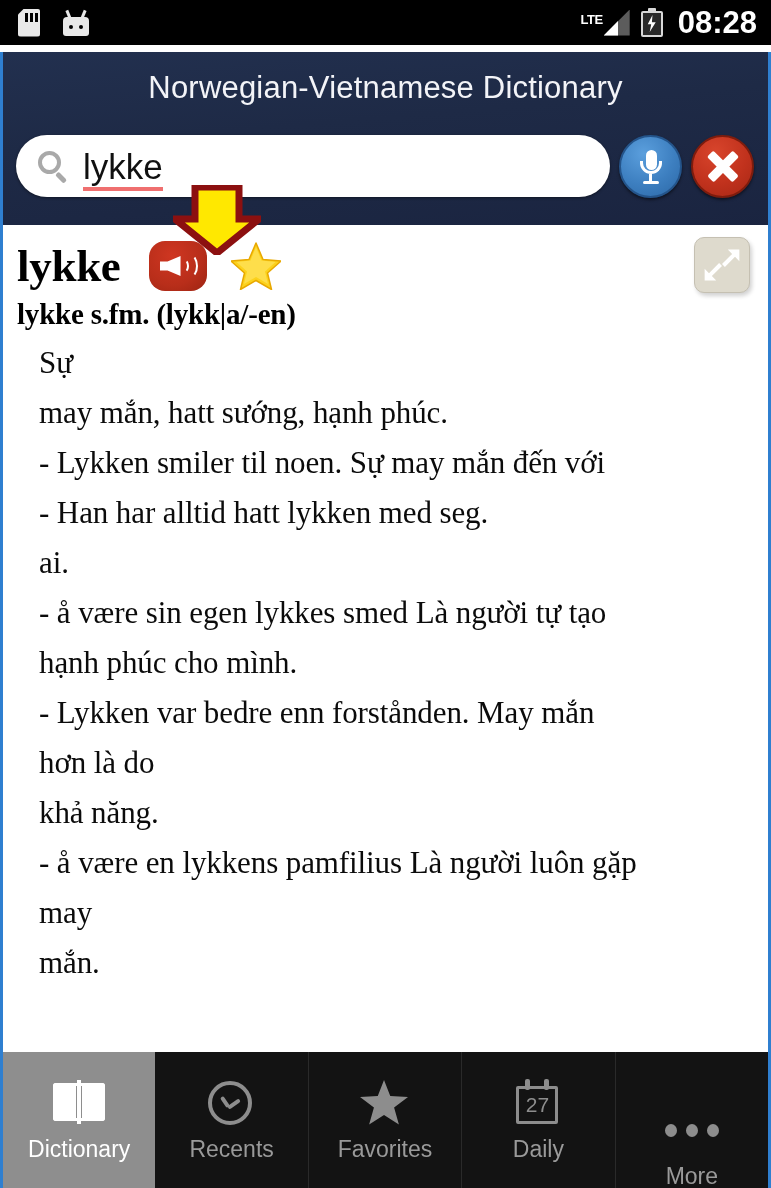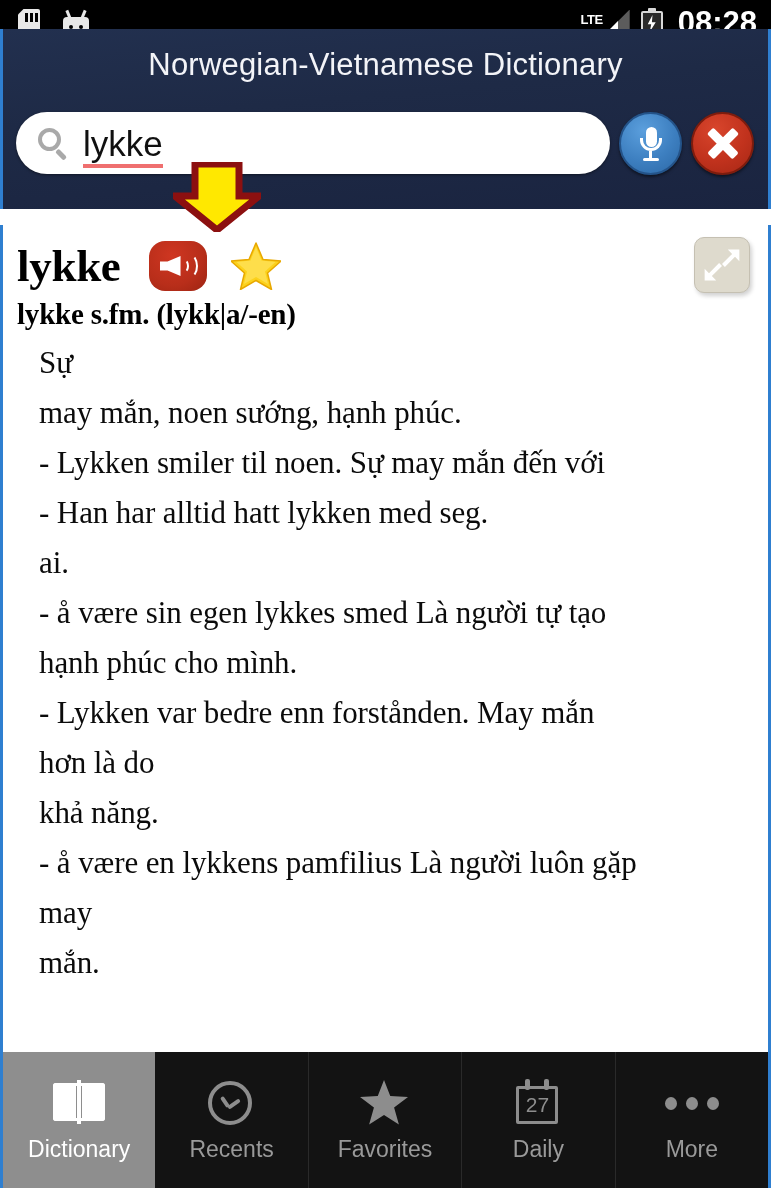--- a/index.html
+++ b/index.html
@@ -117,21 +117,21 @@
     font-weight: bold;
     letter-spacing: 0px;
     line-height: 1;
     margin-left: 4px;
     font-family: "Liberation Sans", sans-serif;
   }
 
   
   .header {
     position: absolute;
-    top: 29px; left: 0;
+    top: 52px; left: 0;
     width: 771px;
     height: 180px;
     background: linear-gradient(175deg, #22304f 0%, #1e2a46 40%, #1a2440 100%);
     border-left: 3px solid #2f7fd0;
     border-right: 3px solid #2f7fd0;
     overflow: visible;
   }
   .app-title {
     position: absolute;
     top: 18px; left: 0; width: 100%;
@@ -374,21 +374,21 @@
   .tab {
     flex: 1;
     position: relative;
     display: flex;
     flex-direction: column;
     align-items: center;
     justify-content: center;
     gap: 11px;
     border-right: 1px solid #2a2a2a;
   }
-  .tab:last-child { border-right: none; }
+  .tab:last-child { border-right: none; justify-content: flex-end; }
   .tab.active { background: #8e8e8e; border-right: none; }
   .tab-label {
     font-size: 23px;
     color: #9a9a9a;
     font-family: "Liberation Sans", sans-serif;
     line-height: 1;
   }
   .tab.active .tab-label { color: #ffffff; }
   .tab-ico { width: 54px; height: 48px; position: relative; }
 
@@ -563,21 +563,21 @@
       <svg class="star-icon" viewBox="0 0 50 48">
         <polygon points="25,1 32,17.5 50,19 36.5,31 40.5,47.5 25,38.5 9.5,47.5 13.5,31 0,19 18,17.5" fill="#fcd21c" stroke="#e8a800" stroke-width="1.5" stroke-linejoin="round"></polygon>
         <polygon points="25,5 30.5,18.5 44.5,20 34,29.5 37,42 25,35 13,42 16,29.5 5.5,20 19.5,18.5" fill="#ffe873" opacity="0.55"></polygon>
       </svg>
     </div>
 
     <div class="pron-line">lykke s.fm. (lykk|a/-en)</div>
 
     <div class="definition">
       <span class="ln">Sự</span>
-      <span class="ln">may mắn, noen sướng, hạnh phúc.</span>
+      <span class="ln">may mắn, hatt sướng, hạnh phúc.</span>
       <span class="ln">- Lykken smiler til noen. Sự may mắn đến với</span>
       <span class="ln">- Han har alltid hatt lykken med seg.</span>
       <span class="ln">ai.</span>
       <span class="ln">- å være sin egen lykkes smed Là người tự tạo</span>
       <span class="ln">hạnh phúc cho mình.</span>
       <span class="ln">- Lykken var bedre enn forstånden. May mắn</span>
       <span class="ln">hơn là do</span>
       <span class="ln">khả năng.</span>
       <span class="ln">- å være en lykkens pamfilius Là người luôn gặp</span>
       <span class="ln">may</span>

